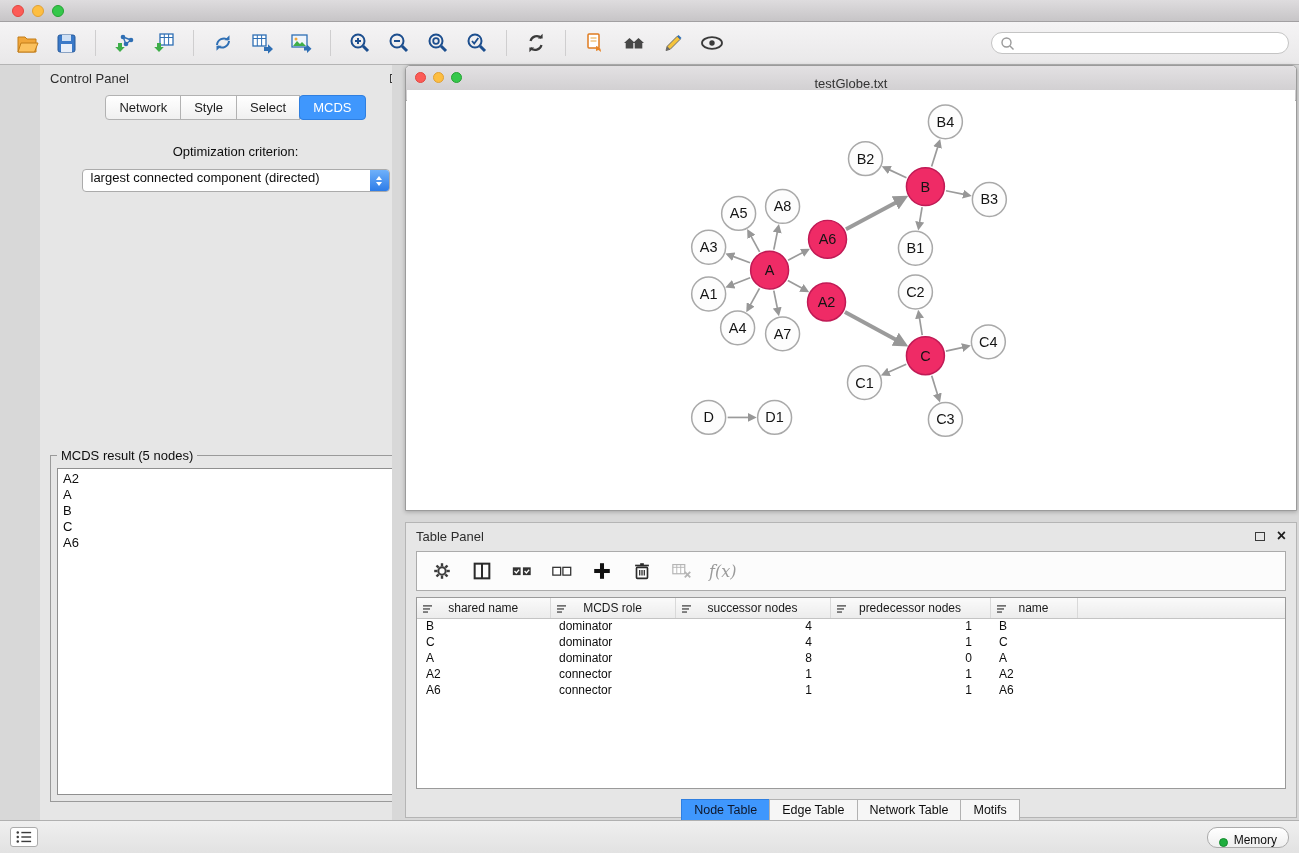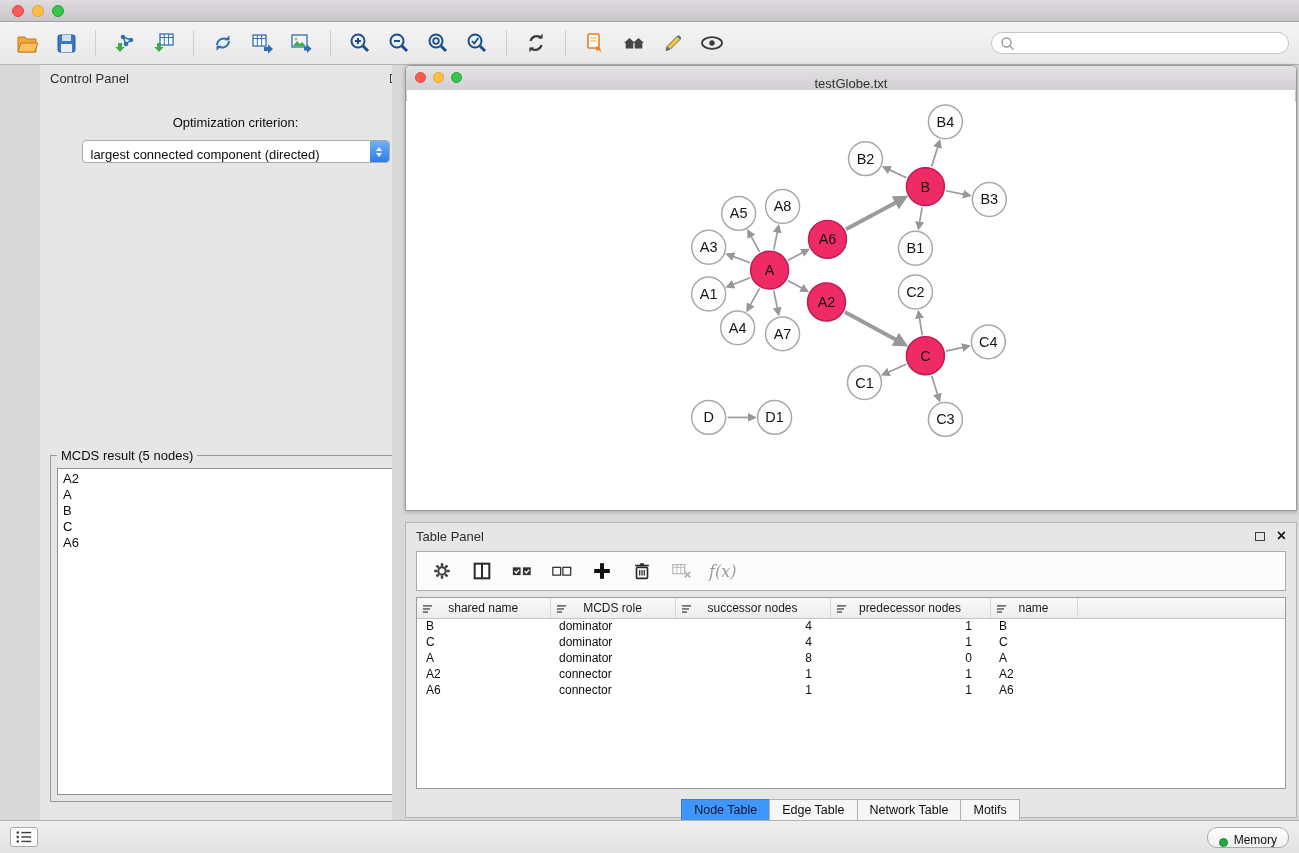--- a/index.html
+++ b/index.html
@@ -30,21 +30,21 @@
   .control-panel{position:absolute;left:0;top:0;width:392px;height:100%;background:#e6e6e6;border-right:1px solid #b5b5b5;margin-left:40px;}
   .panel-header{height:26px;display:flex;align-items:center;padding:0 10px;font-size:13px;color:#2d2d2d;}
   .ph-icons{margin-left:auto;display:flex;gap:12px;align-items:center;}
   .float-ic{width:10px;height:9px;border:1.5px solid #3a3a3a;display:inline-block;background:#e6e6e6;}
   .close-ic{font-size:16px;font-weight:bold;color:#1d1d1d;line-height:10px;}
   .cp-tabs{display:flex;justify-content:center;margin-top:4px;}
   .cp-tab{padding:4px 13px;font-size:13px;border:1px solid #b2b2b2;background:linear-gradient(#ffffff,#f0f0f0);margin-left:-1px;color:#1c1c1c;}
   .cp-tab:first-child{border-radius:4px 0 0 4px;margin-left:0;}
   .cp-tab.active{background:#3f97fd;color:#fff;border-color:#2f7fe0;border-radius:4px;}
   .opt-label{text-align:center;margin-top:24px;font-size:13px;color:#0d0d0d;}
-  .dropdown{width:308px;height:23px;margin:10px auto 0;background:#fff;border:1px solid #ababab;border-radius:4px;display:flex;align-items:flex-end;overflow:hidden;}
+  .dropdown{width:308px;height:23px;margin:10px auto 0;background:#fff;border:1px solid #ababab;border-radius:4px;display:flex;align-items:flex-start;overflow:hidden;}
   .dd-text{flex:1;font-size:13px;padding-left:8px;color:#0d0d0d;white-space:nowrap;}
   .dd-stepper{width:19px;height:100%;background:linear-gradient(#6fb1fa,#2d7ce8);display:flex;flex-direction:column;align-items:center;justify-content:center;gap:2px;flex:none;}
   .dd-up{width:0;height:0;border-left:3.5px solid transparent;border-right:3.5px solid transparent;border-bottom:4px solid #fff;}
   .dd-down{width:0;height:0;border-left:3.5px solid transparent;border-right:3.5px solid transparent;border-top:4px solid #fff;}
   .btn-row{display:flex;justify-content:center;gap:16px;margin-top:14px;}
   .btn{height:23px;padding:0 15px;font-size:13px;border:1px solid #adadad;border-radius:4px;background:linear-gradient(#ffffff,#f1f1f1);color:#0d0d0d;font-family:"Liberation Sans",sans-serif;}
   .result-fieldset{position:absolute;left:10px;right:8px;top:390px;bottom:18px;border:1px solid #9a9a9a;}
   .result-legend{position:absolute;top:-8px;left:6px;background:#e6e6e6;padding:0 4px;font-size:13px;color:#0d0d0d;}
   .result-list{position:absolute;left:6px;right:6px;top:12px;bottom:6px;background:#fff;border:1px solid #8f8f8f;padding:2px 5px;font-size:13px;line-height:16px;color:#0d0d0d;overflow:hidden;}
 
@@ -240,20 +240,26 @@
 
   <div class="main">
 
     <div class="control-panel">
       <div class="panel-header">
         <span>Control Panel</span>
         <span class="ph-icons">
           <span class="float-ic"></span>
           <span class="close-ic">×</span>
         </span>
+      </div>
+      <div class="cp-tabs">
+        <div class="cp-tab">Network</div>
+        <div class="cp-tab">Style</div>
+        <div class="cp-tab">Select</div>
+        <div class="cp-tab active">MCDS</div>
       </div>
       <div class="opt-label">Optimization criterion:</div>
       <div class="dropdown">
         <span class="dd-text">largest connected component (directed)</span>
         <span class="dd-stepper">
             <span class="dd-up"></span>
             <span class="dd-down"></span>
           </span>
       </div>
       <div class="result-fieldset">

